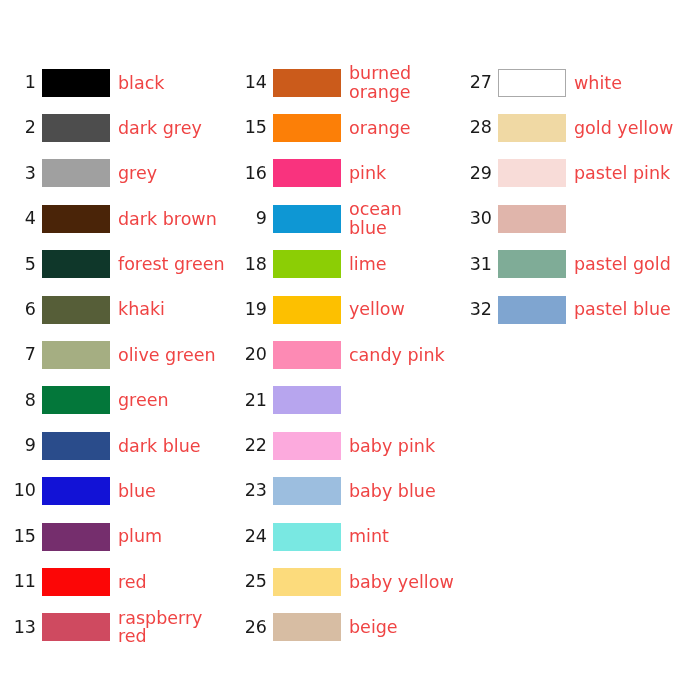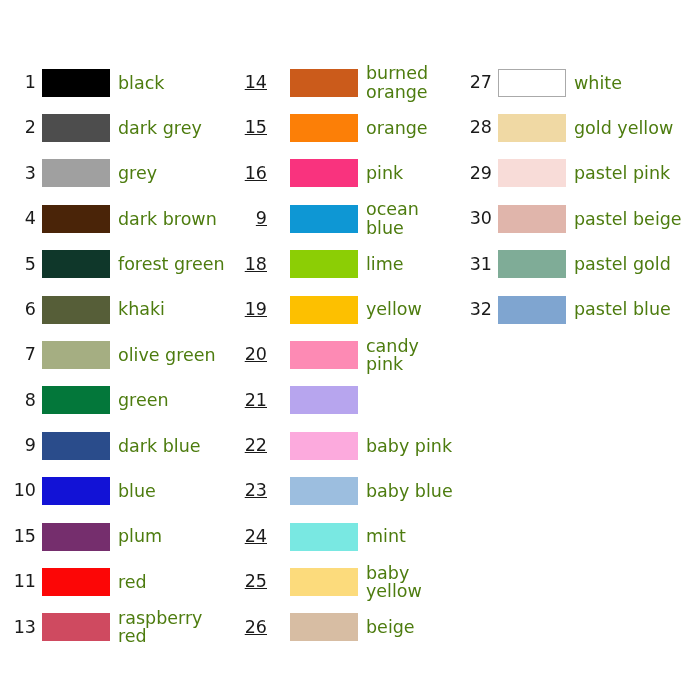--- a/index.html
+++ b/index.html
@@ -46,37 +46,37 @@
 
   .swatch-index {
     font-size: 17.5px;
     color: #1a1a1a;
     text-align: right;
     line-height: 1;
     letter-spacing: 0px;
     flex: 0 0 auto;
   }
   .col-1 .swatch-index { width: 36px; padding-right: 6px; }
-  .col-2 .swatch-index { width: 36px; padding-right: 23px; text-decoration: underline; }
+  .col-2 .swatch-index { width: 36px; padding-right: 6px; }
   .col-3 .swatch-index { width: 36px; padding-right: 6px; }
 
   .swatch-chip {
     width: 68px;
     height: 28px;
     flex: 0 0 auto;
     border: 0px solid transparent;
     box-sizing: border-box;
   }
   .swatch-chip.outlined {
     border: 1px solid #aaaaaa;
   }
 
   .swatch-label {
     font-size: 17.5px;
-    color: #4d7c0f;
+    color: #ef4444;
     padding-left: 8px;
     line-height: 1.05;
     white-space: pre-line;
     flex: 1 1 auto;
   }
 </style>
 </head>
 <body>
 
 <div id="palette-sheet">
@@ -232,21 +232,20 @@
           <div class="swatch-label">gold yellow</div>
         </div>
         <div class="swatch-row">
           <div class="swatch-index">29</div>
           <div class="swatch-chip" title="pastel pink" style="background: rgb(248, 220, 216);"></div>
           <div class="swatch-label">pastel pink</div>
         </div>
         <div class="swatch-row">
           <div class="swatch-index">30</div>
           <div class="swatch-chip" title="pastel beige" style="background: rgb(224, 181, 171);"></div>
-          <div class="swatch-label">pastel beige</div>
         </div>
         <div class="swatch-row">
           <div class="swatch-index">31</div>
           <div class="swatch-chip" title="pastel green" style="background: rgb(127, 172, 151);"></div>
           <div class="swatch-label">pastel gold</div>
         </div>
         <div class="swatch-row">
           <div class="swatch-index">32</div>
           <div class="swatch-chip" title="pastel blue" style="background: rgb(127, 165, 208);"></div>
           <div class="swatch-label">pastel blue</div>

